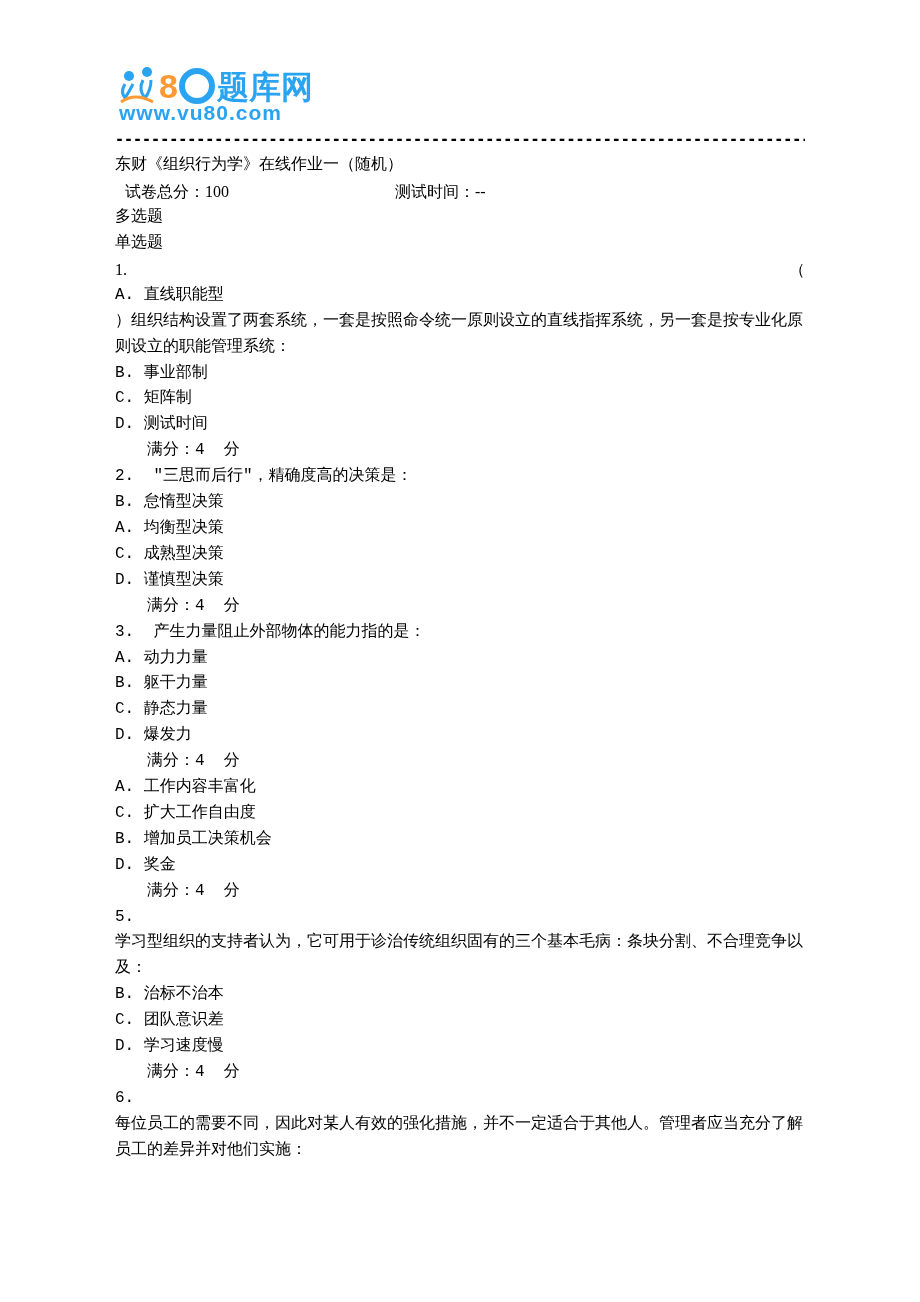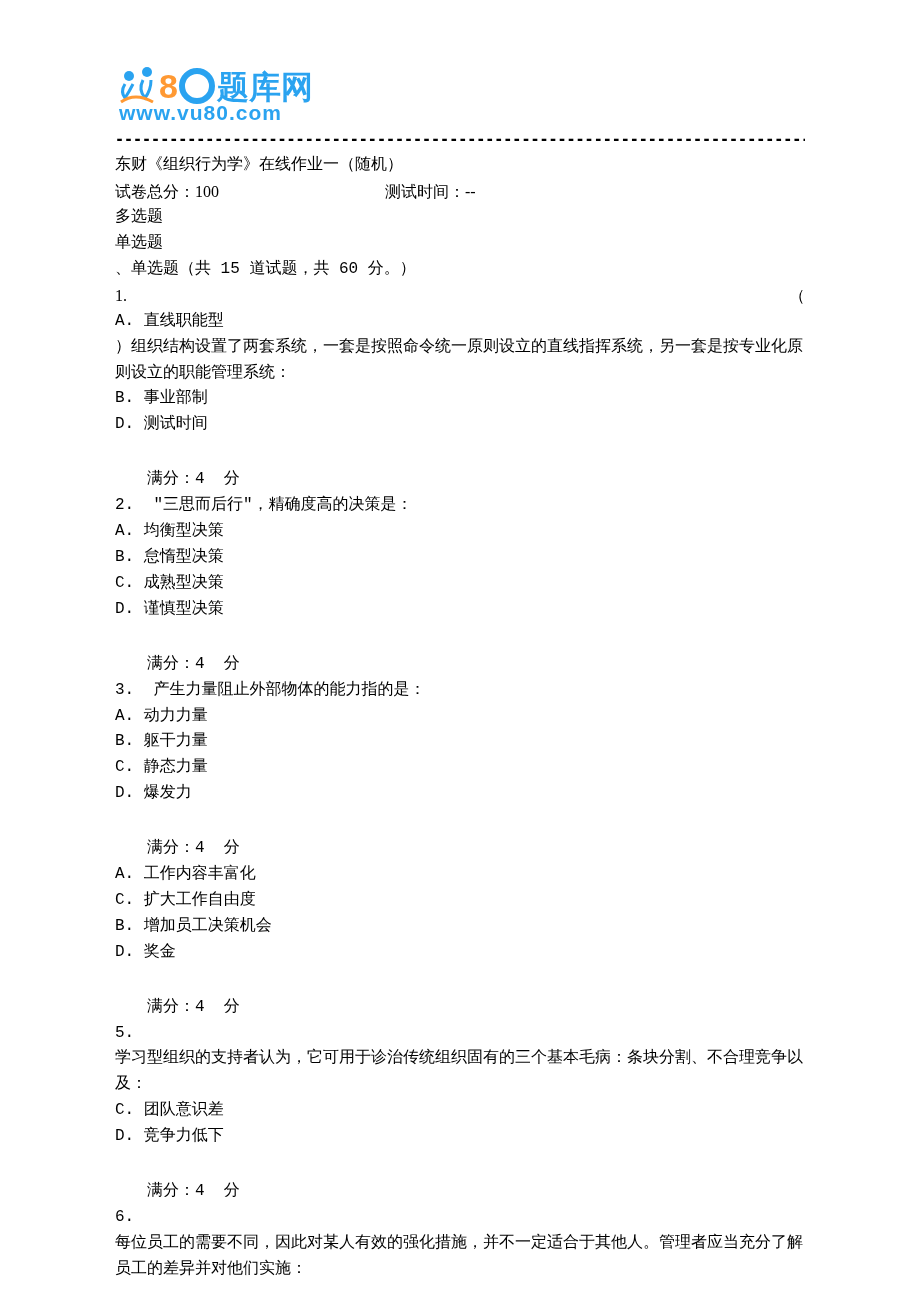--- a/index.html
+++ b/index.html
@@ -28,22 +28,22 @@
   .dashes {
     font-family: monospace;
     font-size: 15px;
     letter-spacing: 0px;
     white-space: nowrap;
     overflow: hidden;
     margin-bottom: 2px;
     font-weight: bold;
   }
   .line { white-space: pre-wrap; font-family: Liberation Mono, monospace; }
-  .indent1 { padding-left: 2em; margin-top: 29px; }
-  .row { display: flex; }
+  .indent1 { padding-left: 2em; }
+  .row { display: flex; margin-left: 10px; }
   .cell-a { width: 270px; }
   .q1-row { display: flex; justify-content: space-between; }
 </style>
 </head>
 <body>
 
 <div class="page">
 
   <div class="logo">
     <svg width="230" height="63" viewBox="0 0 230 63">
@@ -71,54 +71,55 @@
   <div class="row">
     <div class="cell-a">
       <span>试卷总分：</span><span>100</span>
     </div>
     <div>
       <span>测试时间：</span><span>--</span>
     </div>
   </div>
   <div class="line">多选题</div>
   <div class="line">单选题</div>
-  <div class="line">、单选题（共 15 道试题，共 60 分。）</div>
 
   <div class="q1-row">
     <span>1.</span>
     <span>（</span>
   </div>
   <div class="line">A. 直线职能型</div>
   <div class="line">）组织结构设置了两套系统，一套是按照命令统一原则设立的直线指挥系统，另一套是按专业化原则设立的职能管理系统：</div>
   <div class="line">B. 事业部制</div>
+  <div class="line">C. 矩阵制</div>
   <div class="line">D. 测试时间</div>
   <div class="line indent1">满分：4  分</div>
 
   <div class="line">2.  "三思而后行"，精确度高的决策是：</div>
+  <div class="line">B. 怠惰型决策</div>
   <div class="line">A. 均衡型决策</div>
-  <div class="line">B. 怠惰型决策</div>
   <div class="line">C. 成熟型决策</div>
   <div class="line">D. 谨慎型决策</div>
   <div class="line indent1">满分：4  分</div>
 
   <div class="line">3.  产生力量阻止外部物体的能力指的是：</div>
   <div class="line">A. 动力力量</div>
   <div class="line">B. 躯干力量</div>
   <div class="line">C. 静态力量</div>
   <div class="line">D. 爆发力</div>
   <div class="line indent1">满分：4  分</div>
 
   <div class="line">A. 工作内容丰富化</div>
   <div class="line">C. 扩大工作自由度</div>
   <div class="line">B. 增加员工决策机会</div>
   <div class="line">D. 奖金</div>
   <div class="line indent1">满分：4  分</div>
 
   <div class="line">5.</div>
   <div class="line">学习型组织的支持者认为，它可用于诊治传统组织固有的三个基本毛病：条块分割、不合理竞争以及：</div>
+  <div class="line">B. 治标不治本</div>
   <div class="line">C. 团队意识差</div>
-  <div class="line">D. 竞争力低下</div>
+  <div class="line">D. 学习速度慢</div>
   <div class="line indent1">满分：4  分</div>
 
   <div class="line">6.</div>
   <div class="line">每位员工的需要不同，因此对某人有效的强化措施，并不一定适合于其他人。管理者应当充分了解员工的差异并对他们实施：</div>
 
 </div>
 
 </body></html>

